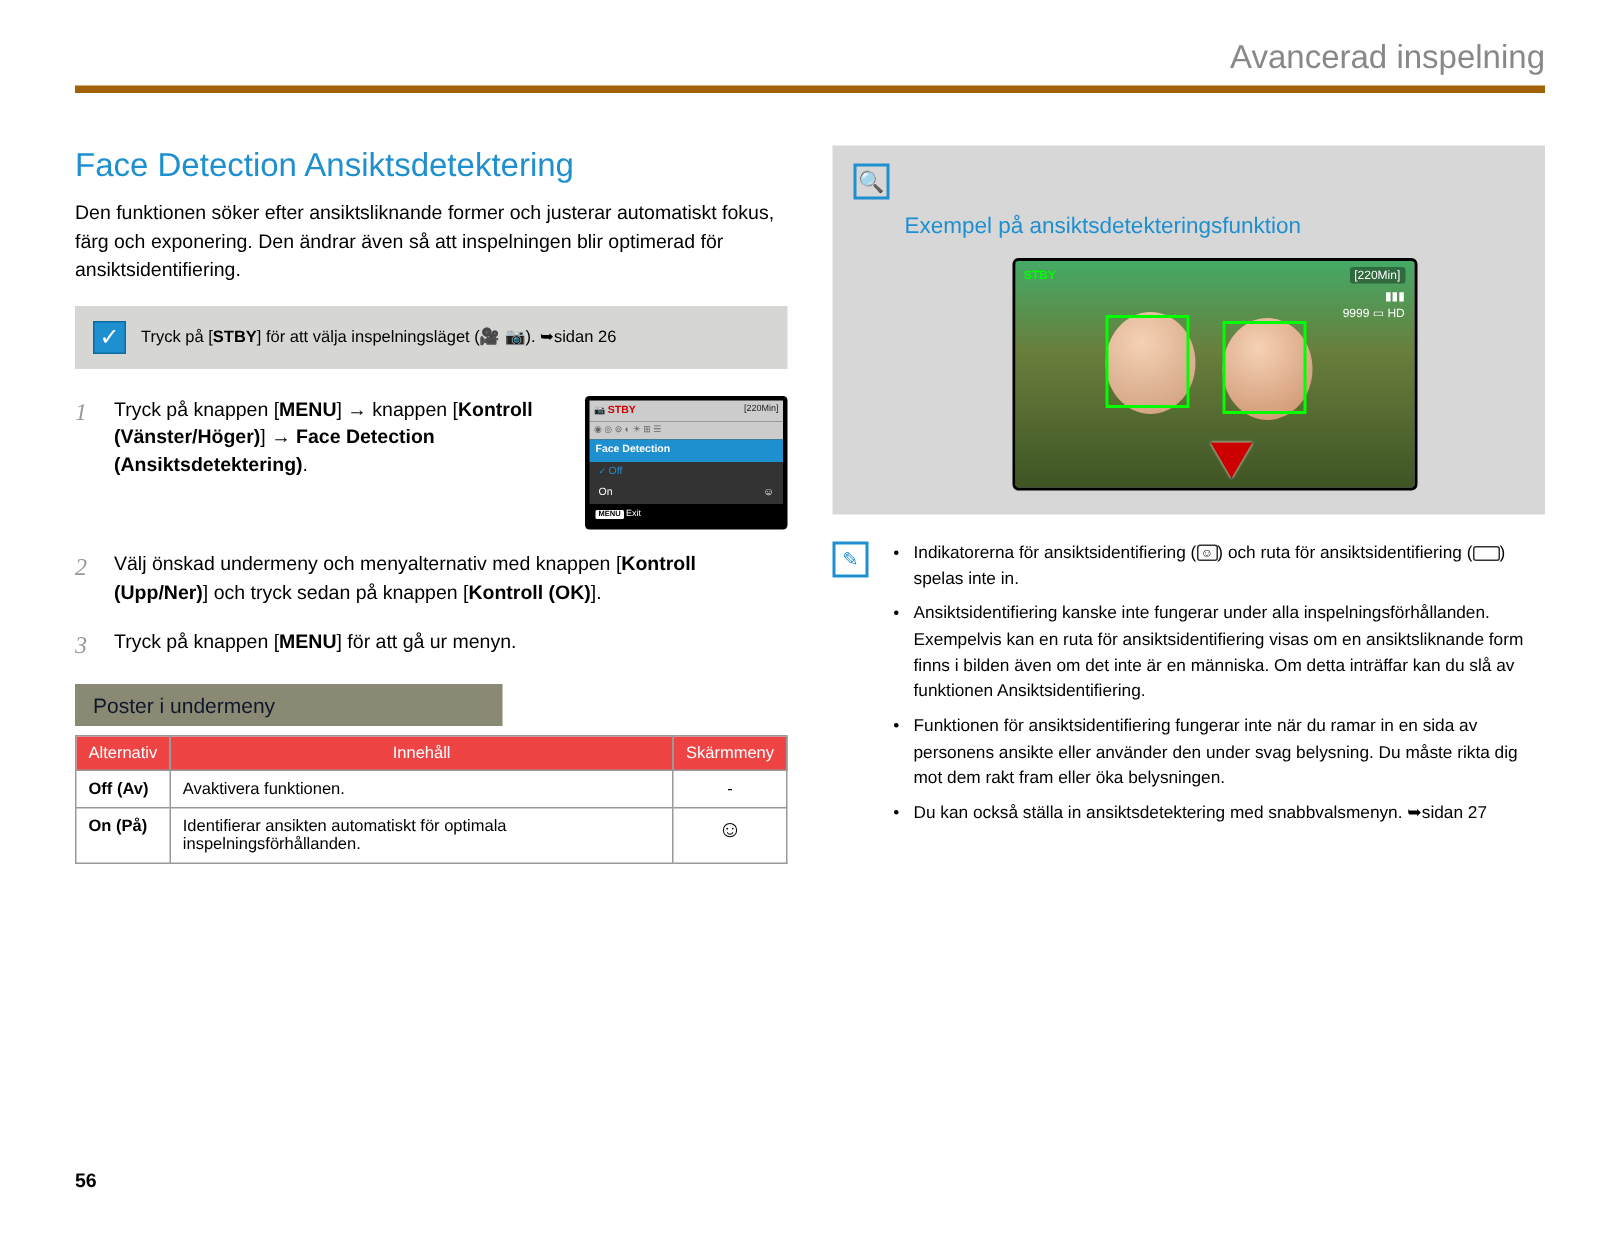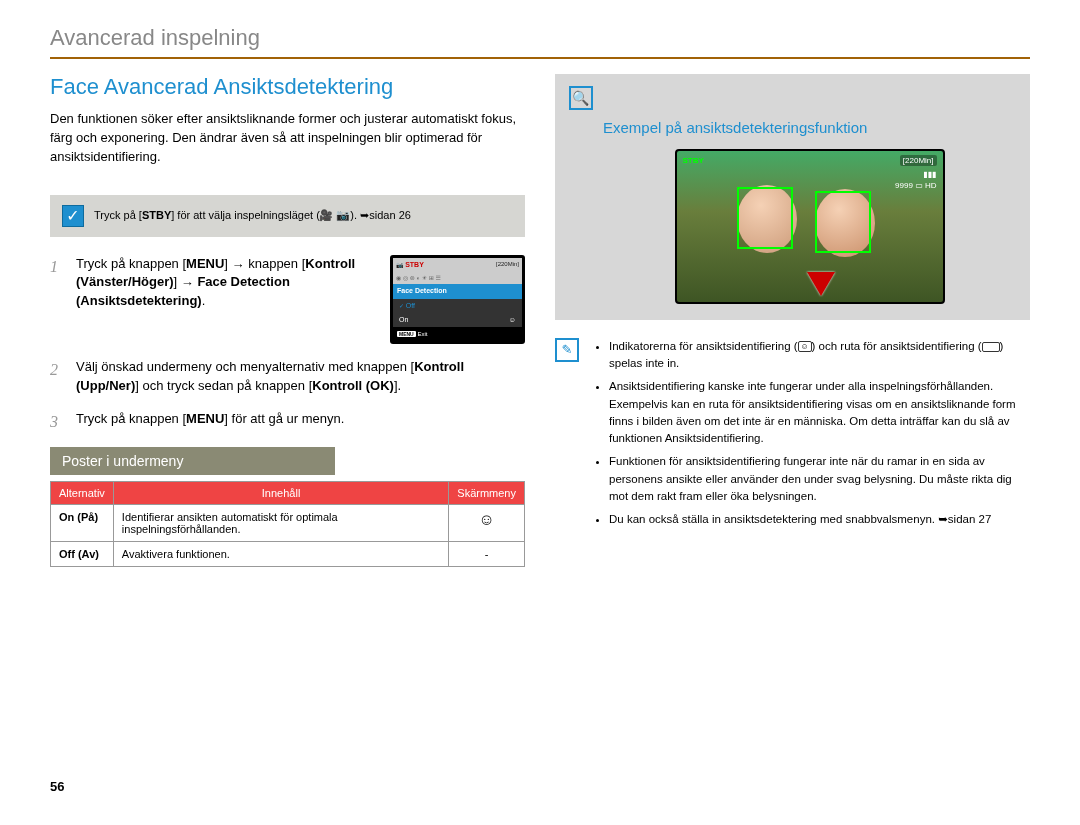--- a/index.html
+++ b/index.html
@@ -7,42 +7,42 @@
     font-family: Arial, Helvetica, sans-serif;
     font-size: 12px;
     color: #000;
     background: #fff;
     width: 1080px;
     height: 825px;
     position: relative;
     padding: 0 50px;
   }
   .header {
-    text-align: left;
-    border-bottom: 2px solid #a16207;
+    text-align: right;
+    border-bottom: 5px solid #a16207;
     padding: 25px 0 6px 0;
-    margin-bottom: 15px;
+    margin-bottom: 35px;
   }
   .header-title {
     font-size: 22px;
     color: #888;
     font-weight: 400;
   }
   .columns {
     display: flex;
     gap: 30px;
   }
   .col { flex: 1; }
   .section-title {
     font-size: 22px;
     color: #1e8fcf;
     font-weight: 400;
     margin-bottom: 10px;
   }
-  .intro { font-size: 13px; line-height: 1.45; margin-bottom: 28px; }
+  .intro { font-size: 13px; line-height: 1.45; margin-bottom: 14px; }
   .hint-box {
     background: #d6d6d2;
     padding: 10px 12px;
     display: flex;
     align-items: center;
     gap: 10px;
     margin-bottom: 18px;
     font-size: 11px;
   }
   .check-icon {
@@ -78,21 +78,21 @@
   .ms-title { background:#1e8fcf; color:#fff; padding:2px 4px; font-weight:bold; font-size:7px;}
   .ms-body { background:#333; }
   .ms-item { padding:2px 6px; font-size:7px; }
   .ms-item.sel { color:#1e8fcf; }
   .ms-item.sel::before { content:"✓ "; font-size:6px;}
   .ms-foot { padding:3px 4px; font-size:6px; background:#000;}
   .ms-menu-badge { background:#fff; color:#000; padding:0 2px; border-radius:1px; font-size:5px; font-weight:bold;}
 
   .subheading-bar {
     background: #8a8a74;
-    color: #ffffff;
+    color: #0f172a;
     padding: 6px 12px;
     font-size: 14px;
     font-weight: 400;
     margin-top: 4px;
     margin-bottom: 6px;
     width: 60%;
   }
   table.options {
     border-collapse: collapse;
     width: 100%;
@@ -179,21 +179,21 @@
 <body>
 
 <div class="header">
   <span class="header-title">Avancerad inspelning</span>
 </div>
 
 <div class="columns">
 
   <div class="col">
 
-    <div class="section-title">Face Avancerad Ansiktsdetektering</div>
+    <div class="section-title">Face Detection Ansiktsdetektering</div>
 
     <p class="intro">Den funktionen söker efter ansiktsliknande former och justerar automatiskt fokus, färg och exponering. Den ändrar även så att inspelningen blir optimerad för ansiktsidentifiering.</p>
 
     <div class="hint-box">
       <span class="check-icon">✓</span>
       <span>
         <span>Tryck på [</span><b>STBY</b><span>] för att välja inspelningsläget (</span><span>🎥</span> <span>📷</span><span>). ➥sidan 26</span>
       </span>
     </div>
 
@@ -245,28 +245,28 @@
     <div class="subheading-bar">Poster i undermeny</div>
 
     <table class="options">
       <tbody>
           <tr>
         <th>Alternativ</th>
         <th>Innehåll</th>
         <th>Skärmmeny</th>
       </tr>
       <tr>
+        <td class="bold">Off (Av)</td>
+        <td>Avaktivera funktionen.</td>
+        <td class="center">-</td>
+      </tr>
+      <tr>
         <td class="bold">On (På)</td>
         <td>Identifierar ansikten automatiskt för optimala inspelningsförhållanden.</td>
         <td class="center"><span style="font-size:16px;">☺</span></td>
-      </tr>
-      <tr>
-        <td class="bold">Off (Av)</td>
-        <td>Avaktivera funktionen.</td>
-        <td class="center">-</td>
       </tr>
     </tbody>
       </table>
 
   </div>
 
   <div class="col">
 
     <div class="example-box">
       <div class="mag-icon">🔍</div>

